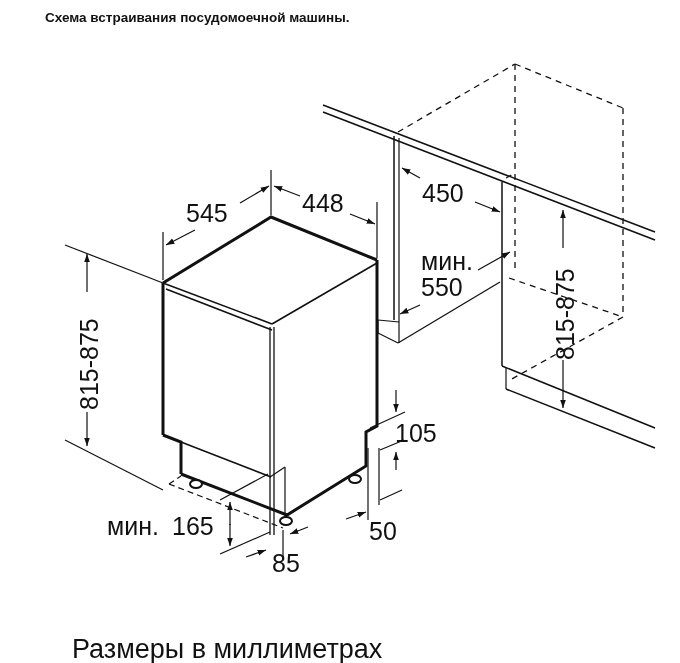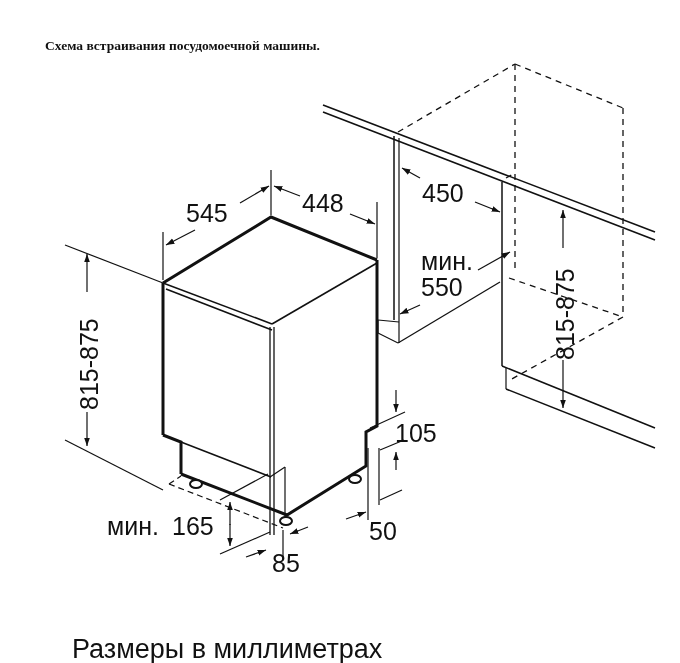--- a/index.html
+++ b/index.html
@@ -1,17 +1,17 @@
 <!DOCTYPE html>
 <html><head>
 <meta charset="utf-8">
 <style>
   html, body { margin:0; padding:0; background:#ffffff; }
   body { width:680px; height:663px; position:relative; overflow:hidden; font-family:"Liberation Sans", sans-serif; }
-  .title { position:absolute; left:45px; top:38px; font-family:Liberation Serif, serif; font-weight:bold; font-size:13.5px; color:#111; letter-spacing:0; }
+  .title { position:absolute; left:45px; top:10px; font-family:Liberation Sans, sans-serif; font-weight:bold; font-size:13.5px; color:#111; letter-spacing:0; }
   .footer { position:absolute; left:72px; top:606px; font-family:"Liberation Sans", sans-serif; font-size:27px; color:#111;margin-top:28px; }
   svg { position:absolute; left:0; top:0; }
   .dim { font-family:"Liberation Sans", sans-serif; font-size:25px; fill:#111; }
   .ln { stroke:#111; fill:none; }
 </style>
 </head>
 <body>
 
 <div class="title">Схема встраивания посудомоечной машины.</div>
 

